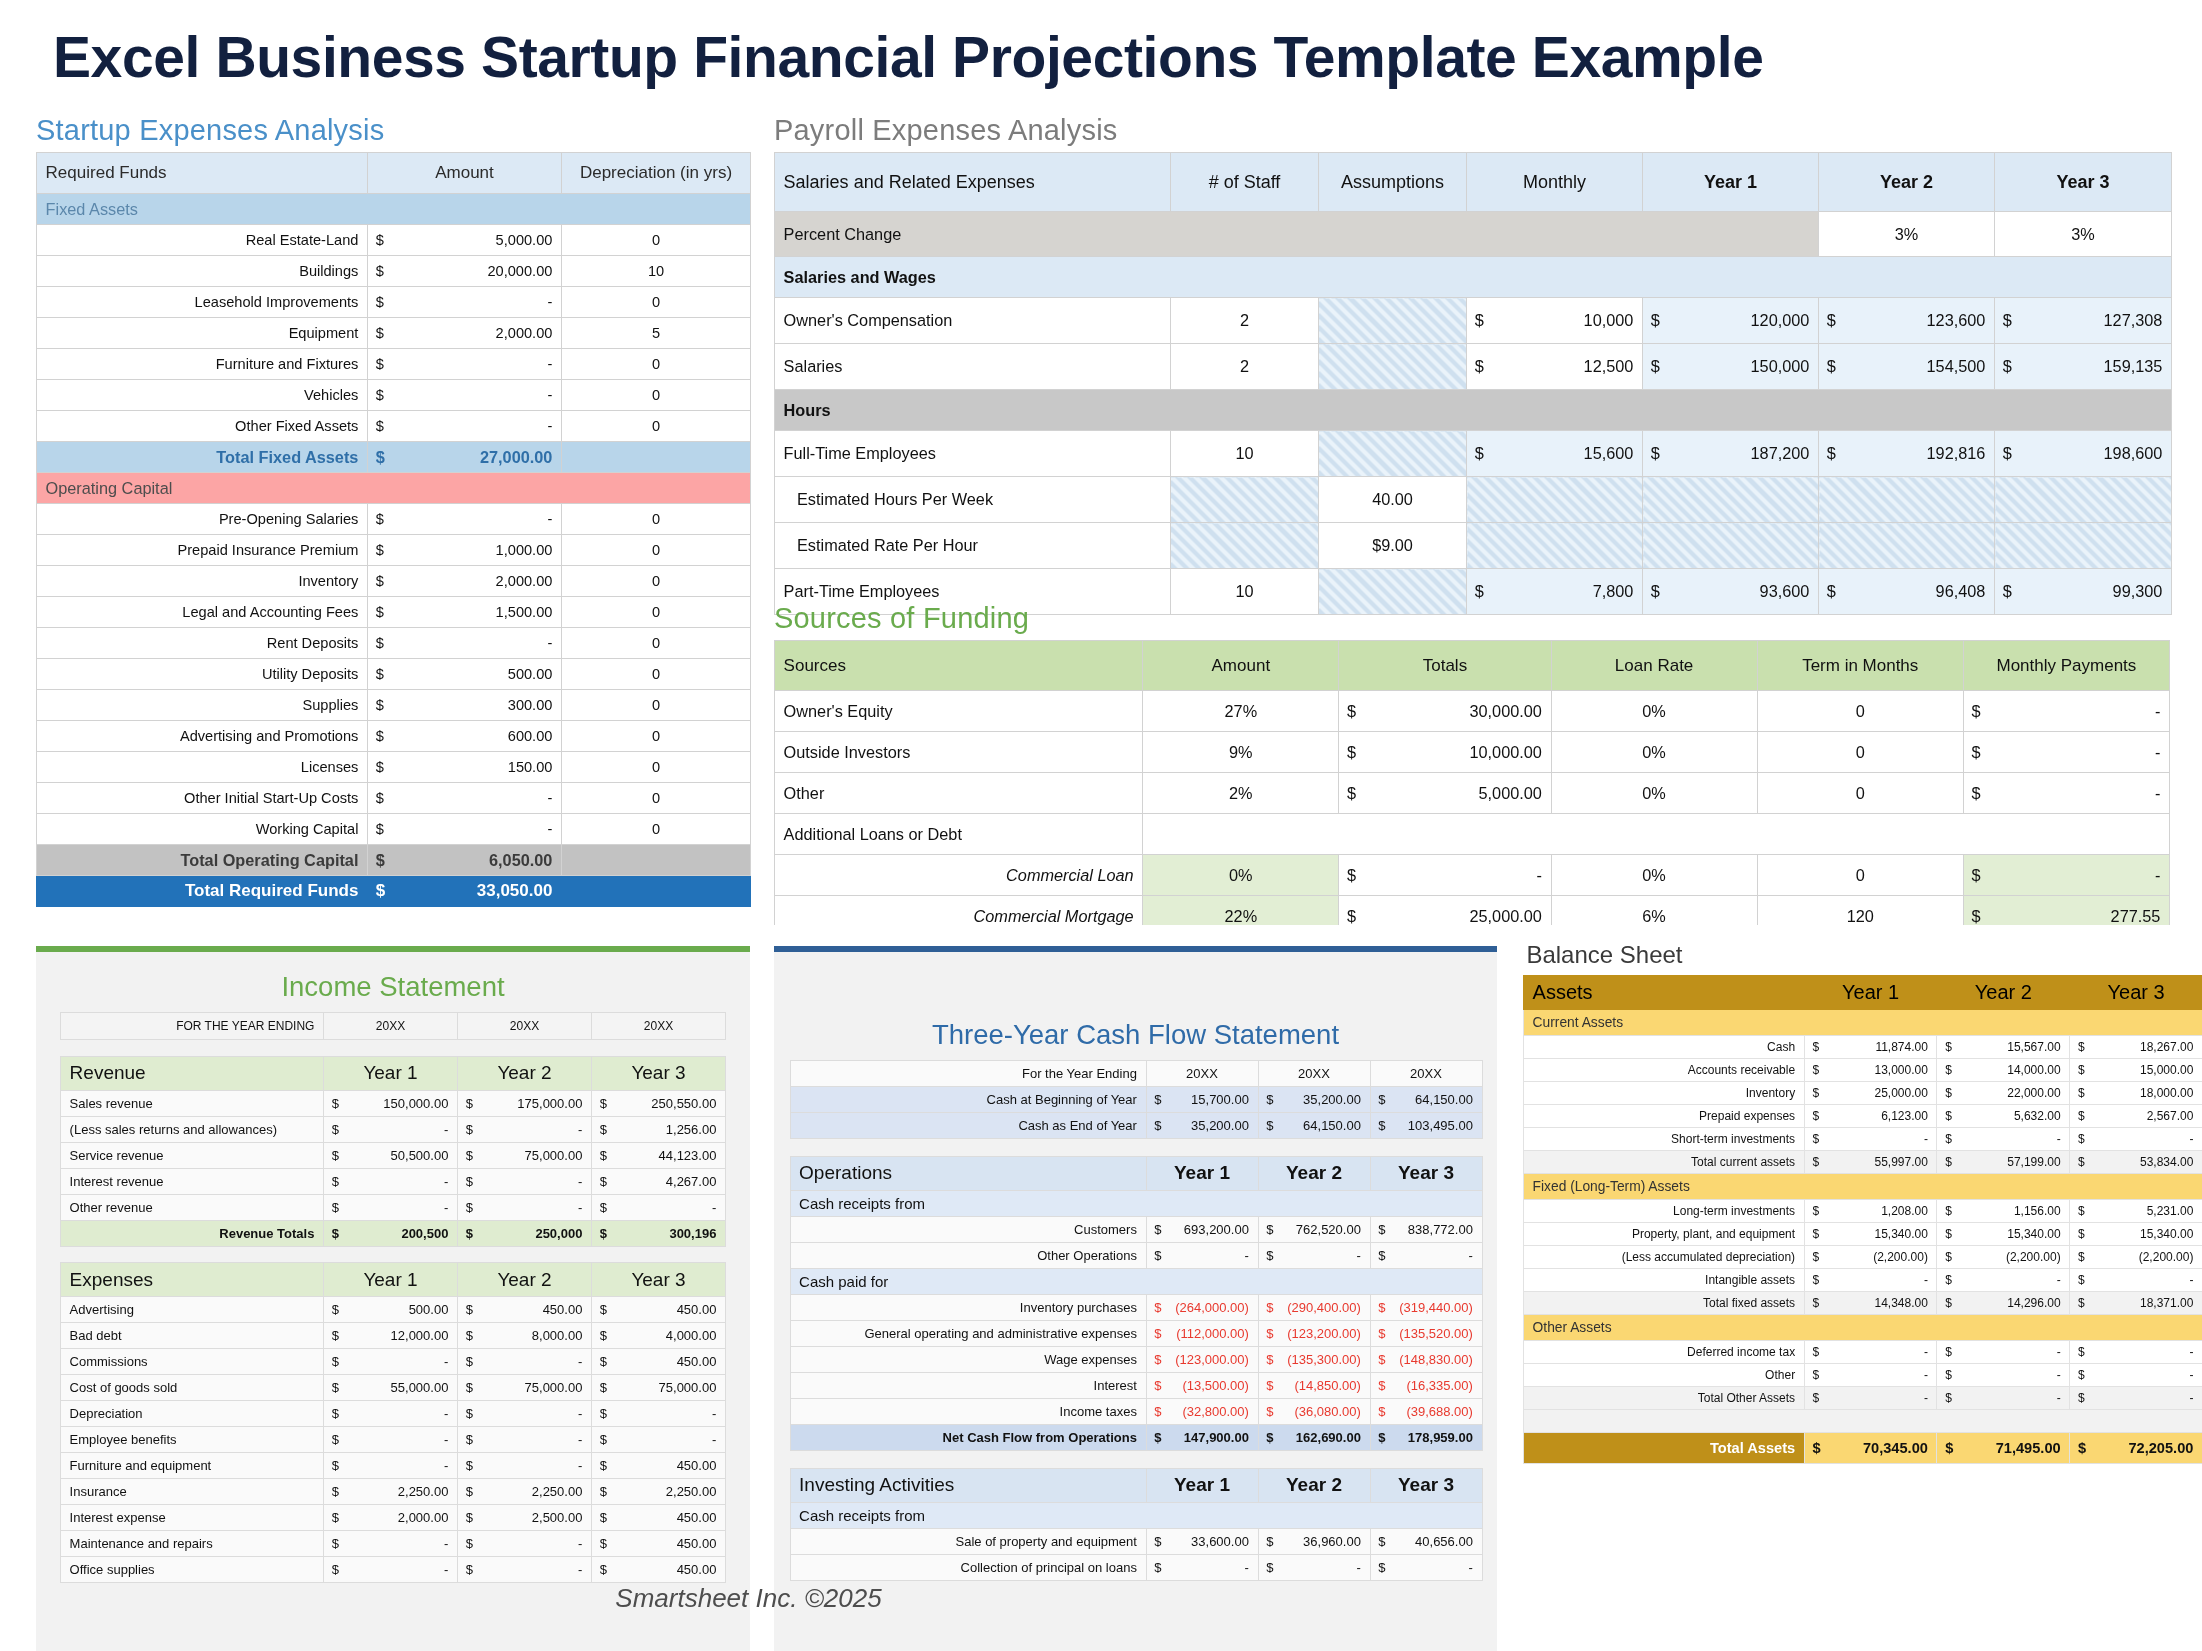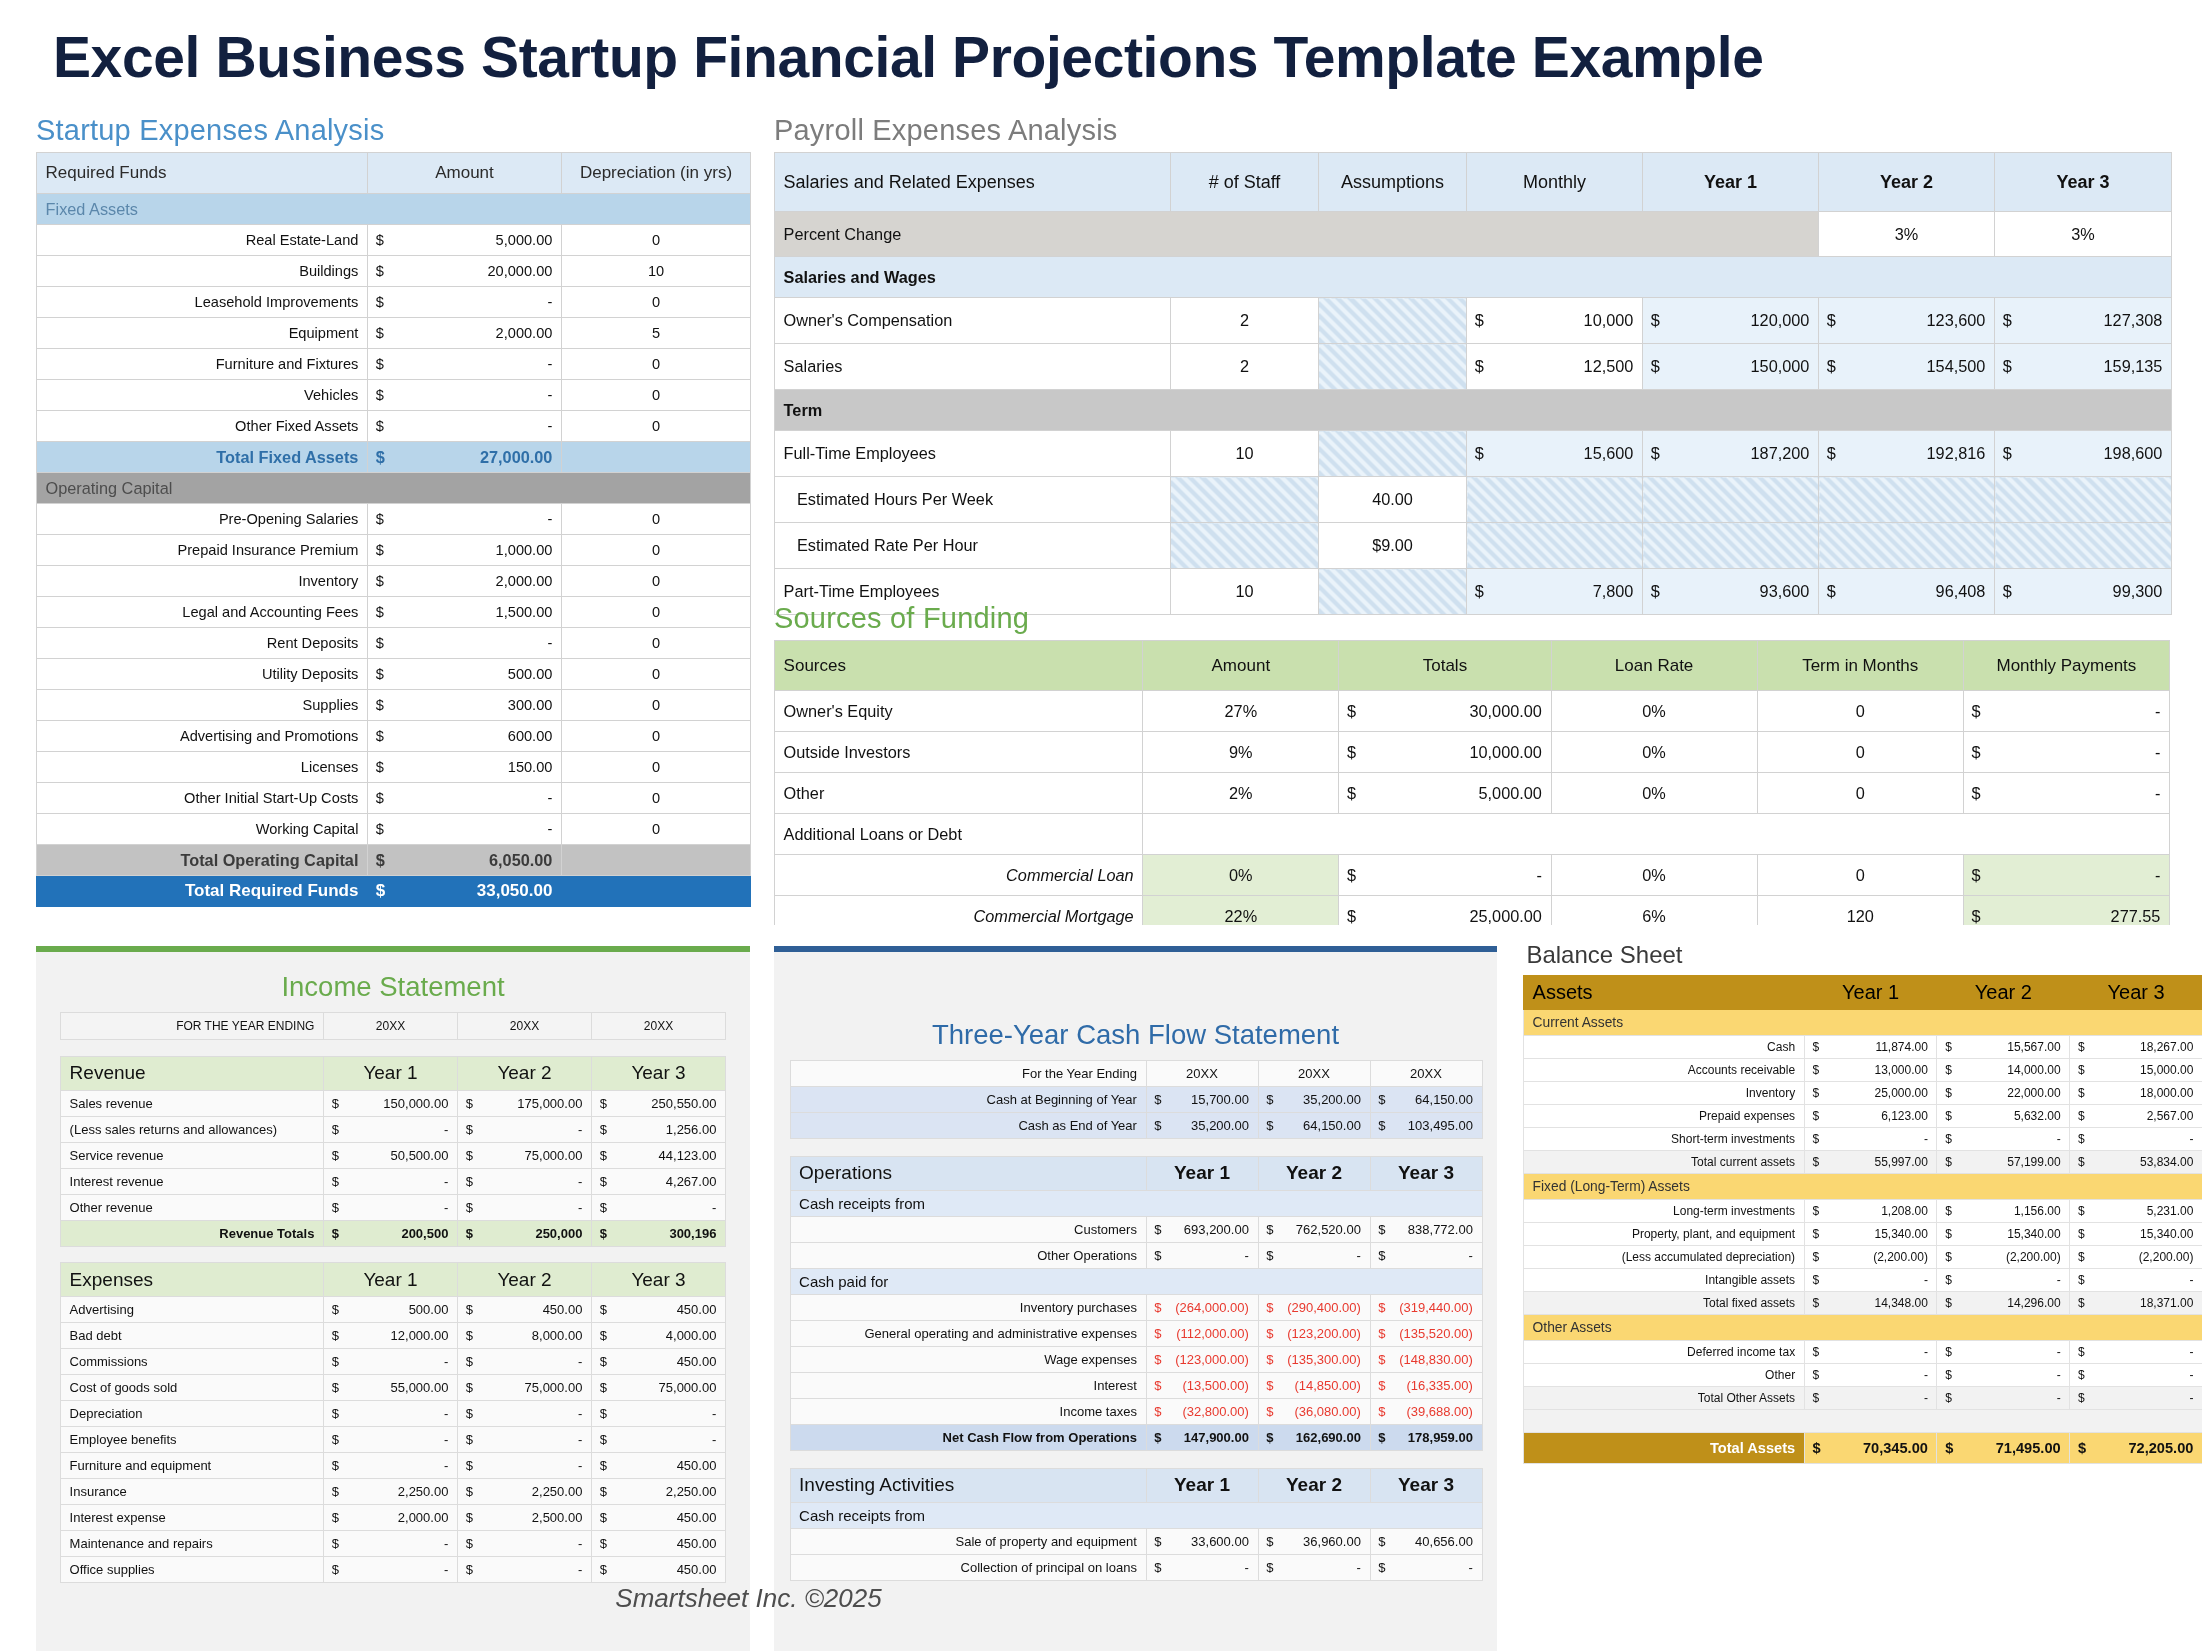--- a/index.html
+++ b/index.html
@@ -41,21 +41,21 @@
   .cur{ position:relative; }
   .cur .d{ position:absolute; left:7.7px; }
   .neg{ color:#e8392e; }
 
   
   #startup{ position:absolute; left:36px; top:114px; width:714px; }
   #startup .sec-h{ margin-bottom:5.2px; }
   #startup table td{ height:31px; }
   #startup .hdr td{ background:#dce9f5; font-size:17px; color:#2b2b2b; height:41px; }
   #startup .grp-blue td{ background:#b8d5ea; color:#5b87ab; font-size:16.3px; }
-  #startup .grp-grey td{ background:#a3a3a3; color:#4d4d4d; font-size:16.3px; }
+  #startup .grp-grey td{ background:#fca5a5; color:#4d4d4d; font-size:16.3px; }
   #startup .tot-blue td{ background:#b8d5ea; color:#2f6fa8; font-weight:bold; font-size:16.3px; }
   #startup .tot-grey td{ background:#c2c2c2; color:#3b3b3b; font-weight:bold; font-size:16.3px; }
   #startup .tot-navy td{ background:#2272b9; color:#fff; font-weight:bold; font-size:17px; border-color:#2272b9; }
 
   
   #payroll{ position:absolute; left:774px; top:114px; width:1396px; }
   #payroll .sec-h{ margin-bottom:5.2px; }
   #payroll table td{ height:46px; font-size:16.3px; }
   #payroll .hdr td{ background:#dce9f5; height:59px; font-size:18px; text-align:center; }
   #payroll .hdr td.first{ text-align:left; }
@@ -299,21 +299,21 @@
           <tr>
             <td class="l">Salaries</td>
             <td class="c">2</td>
             <td class="hatch"></td>
             <td class="cur r "><span class="d">$</span>12,500</td>
             <td class="cur r money"><span class="d">$</span>150,000</td>
             <td class="cur r money"><span class="d">$</span>154,500</td>
             <td class="cur r money"><span class="d">$</span>159,135</td>
           </tr>
           <tr class="grp-grey">
-            <td class="l" colspan="7">Term</td>
+            <td class="l" colspan="7">Hours</td>
           </tr>
           <tr>
             <td class="l">Full-Time Employees</td>
             <td class="c">10</td>
             <td class="hatch"></td>
             <td class="cur r money"><span class="d">$</span>15,600</td>
             <td class="cur r money"><span class="d">$</span>187,200</td>
             <td class="cur r money"><span class="d">$</span>192,816</td>
             <td class="cur r money"><span class="d">$</span>198,600</td>
           </tr>

